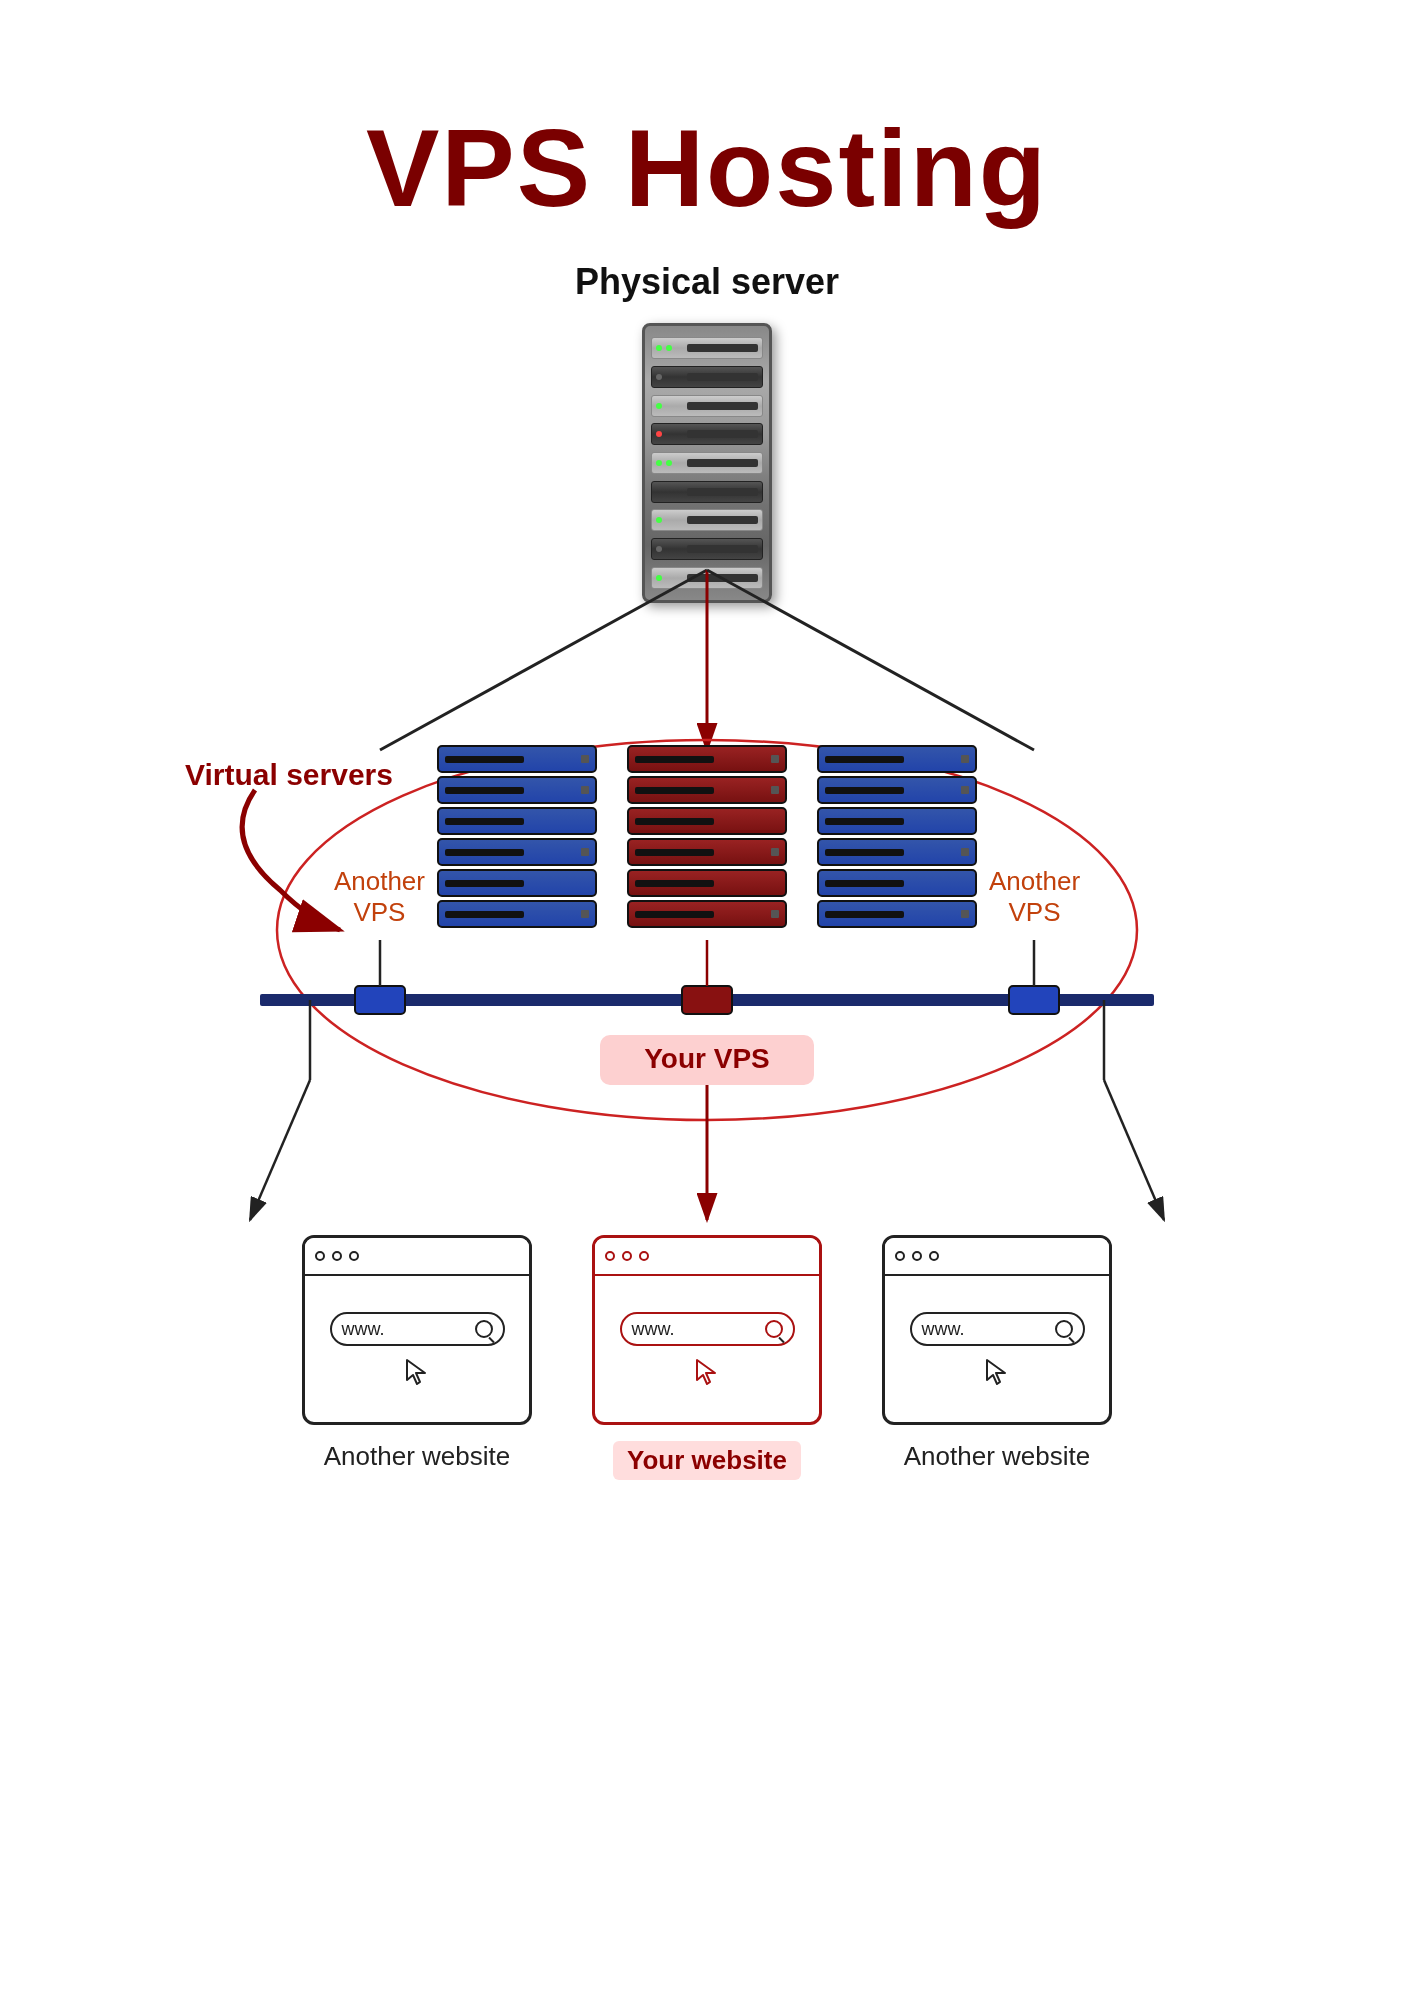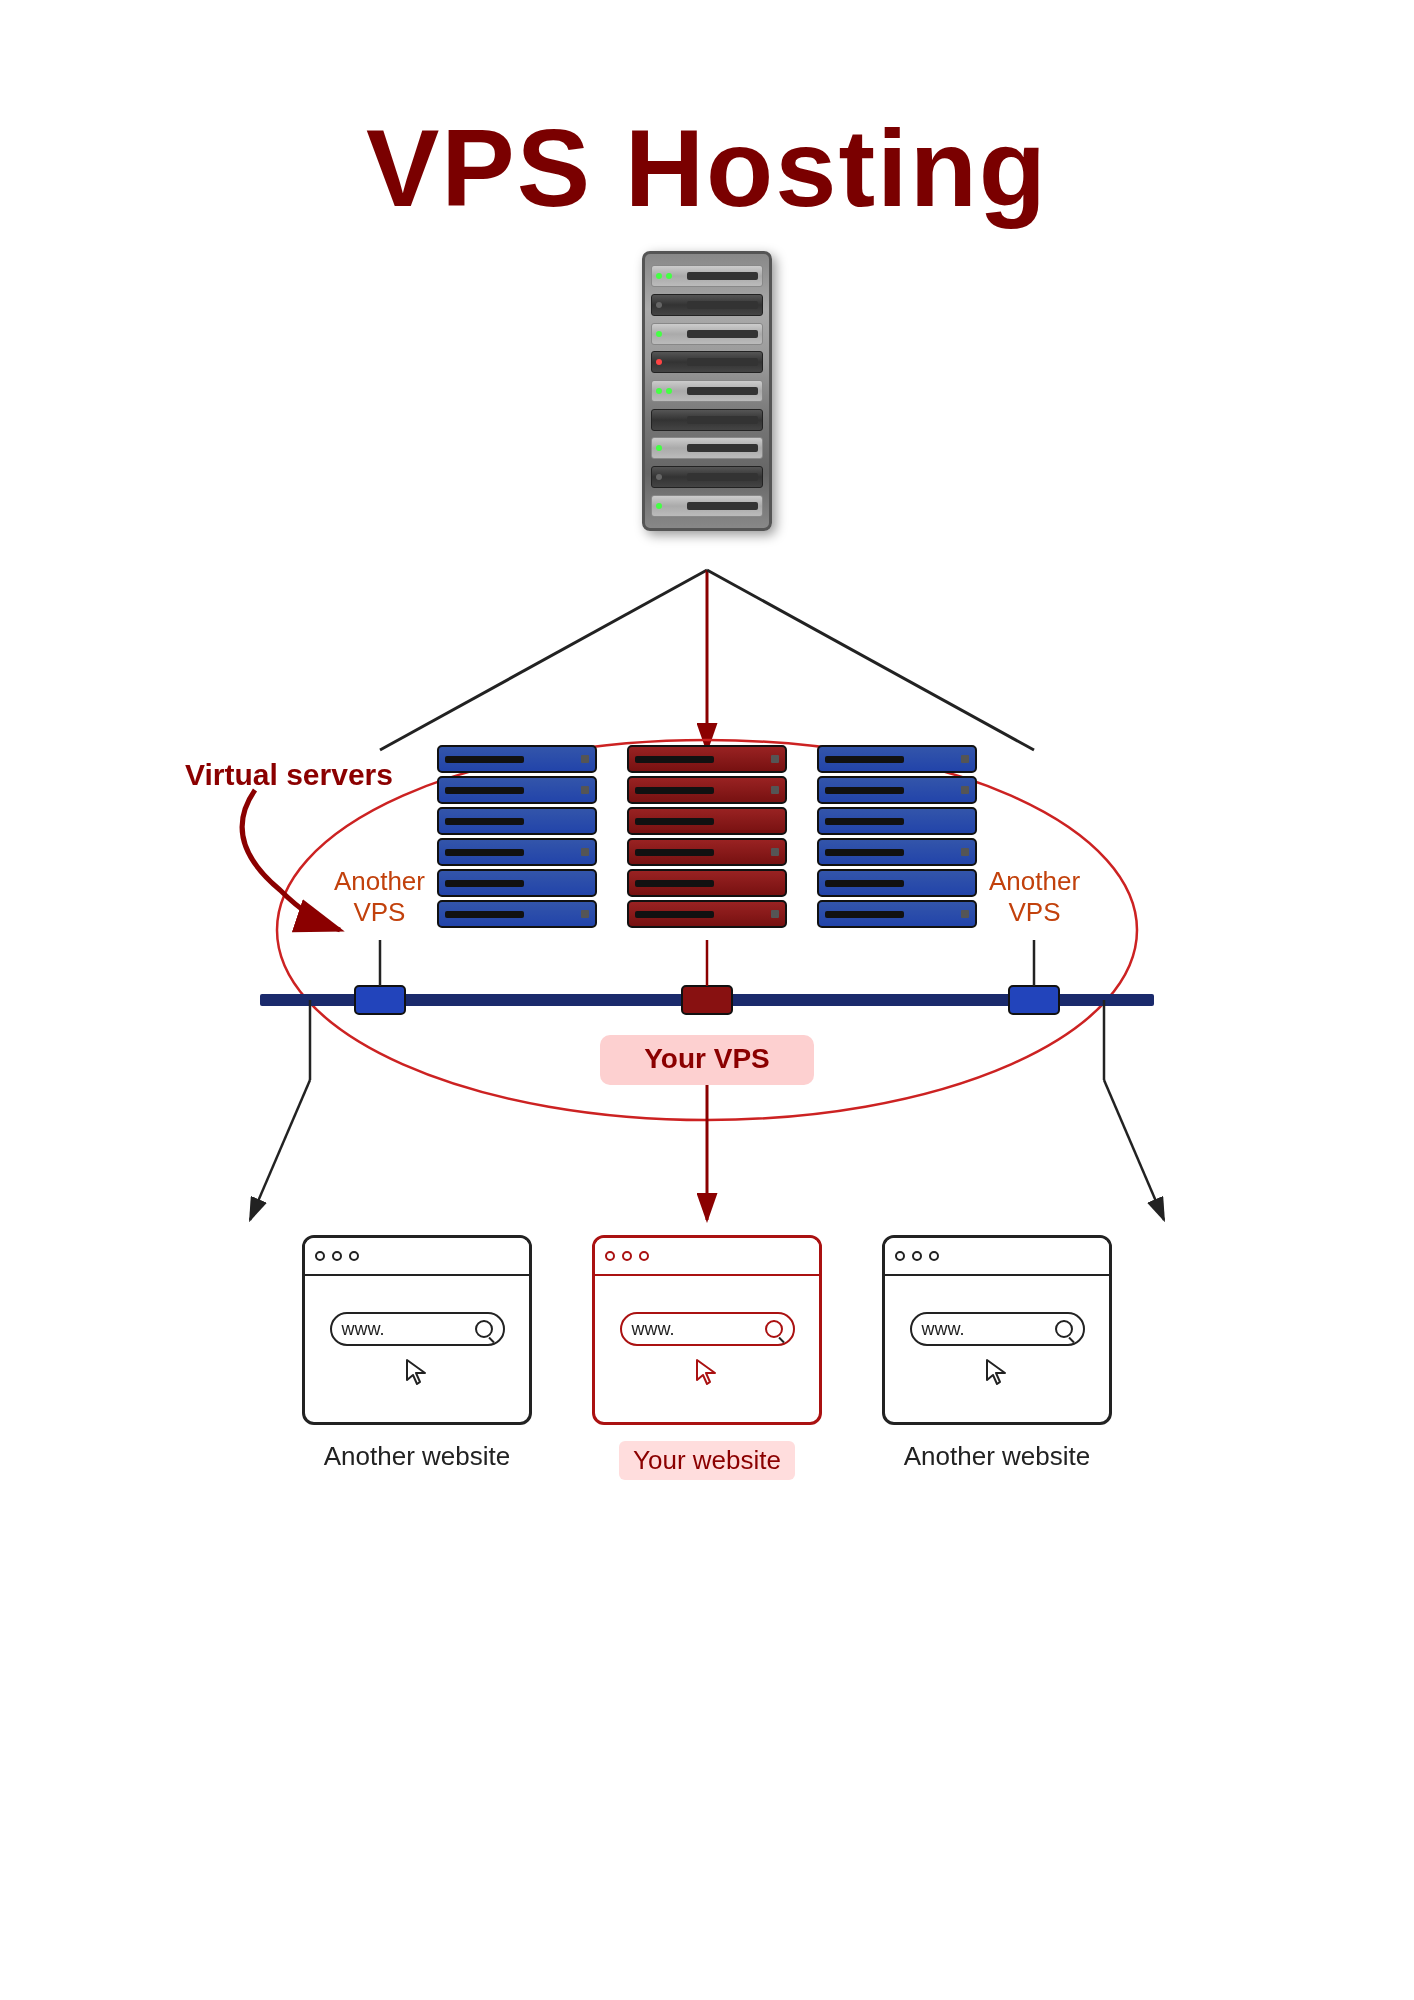--- a/index.html
+++ b/index.html
@@ -246,21 +246,21 @@
       font-size: 26px;
       color: #222;
       text-align: right;
     }
 
     .browser-label-highlight {
       background: #fdd;
       border-radius: 6px;
       padding: 4px 14px;
       font-size: 26px;
-      font-weight: 400;
+      font-weight: 700;
       color: #8b0000;
     }
 
     
     .diagram-svg {
       position: absolute;
       top: 0;
       left: 0;
       width: 1414px;
       pointer-events: none;
@@ -273,20 +273,21 @@
     }
 
   </style>
 </head>
 <body>
 
 <div class="page-wrapper">
 
   <h1 class="main-title">VPS Hosting</h1>
 
+  <div class="physical-server-label">Physical server</div>
 
   <div class="server-rack-container">
     <div class="server-rack">
       <div class="rack-unit">
         <div class="rack-dot"></div>
         <div class="rack-dot"></div>
         <div class="rack-slot"></div>
       </div>
       <div class="rack-unit rack-unit-dark">
         <div class="rack-dot rack-dot-off"></div>

